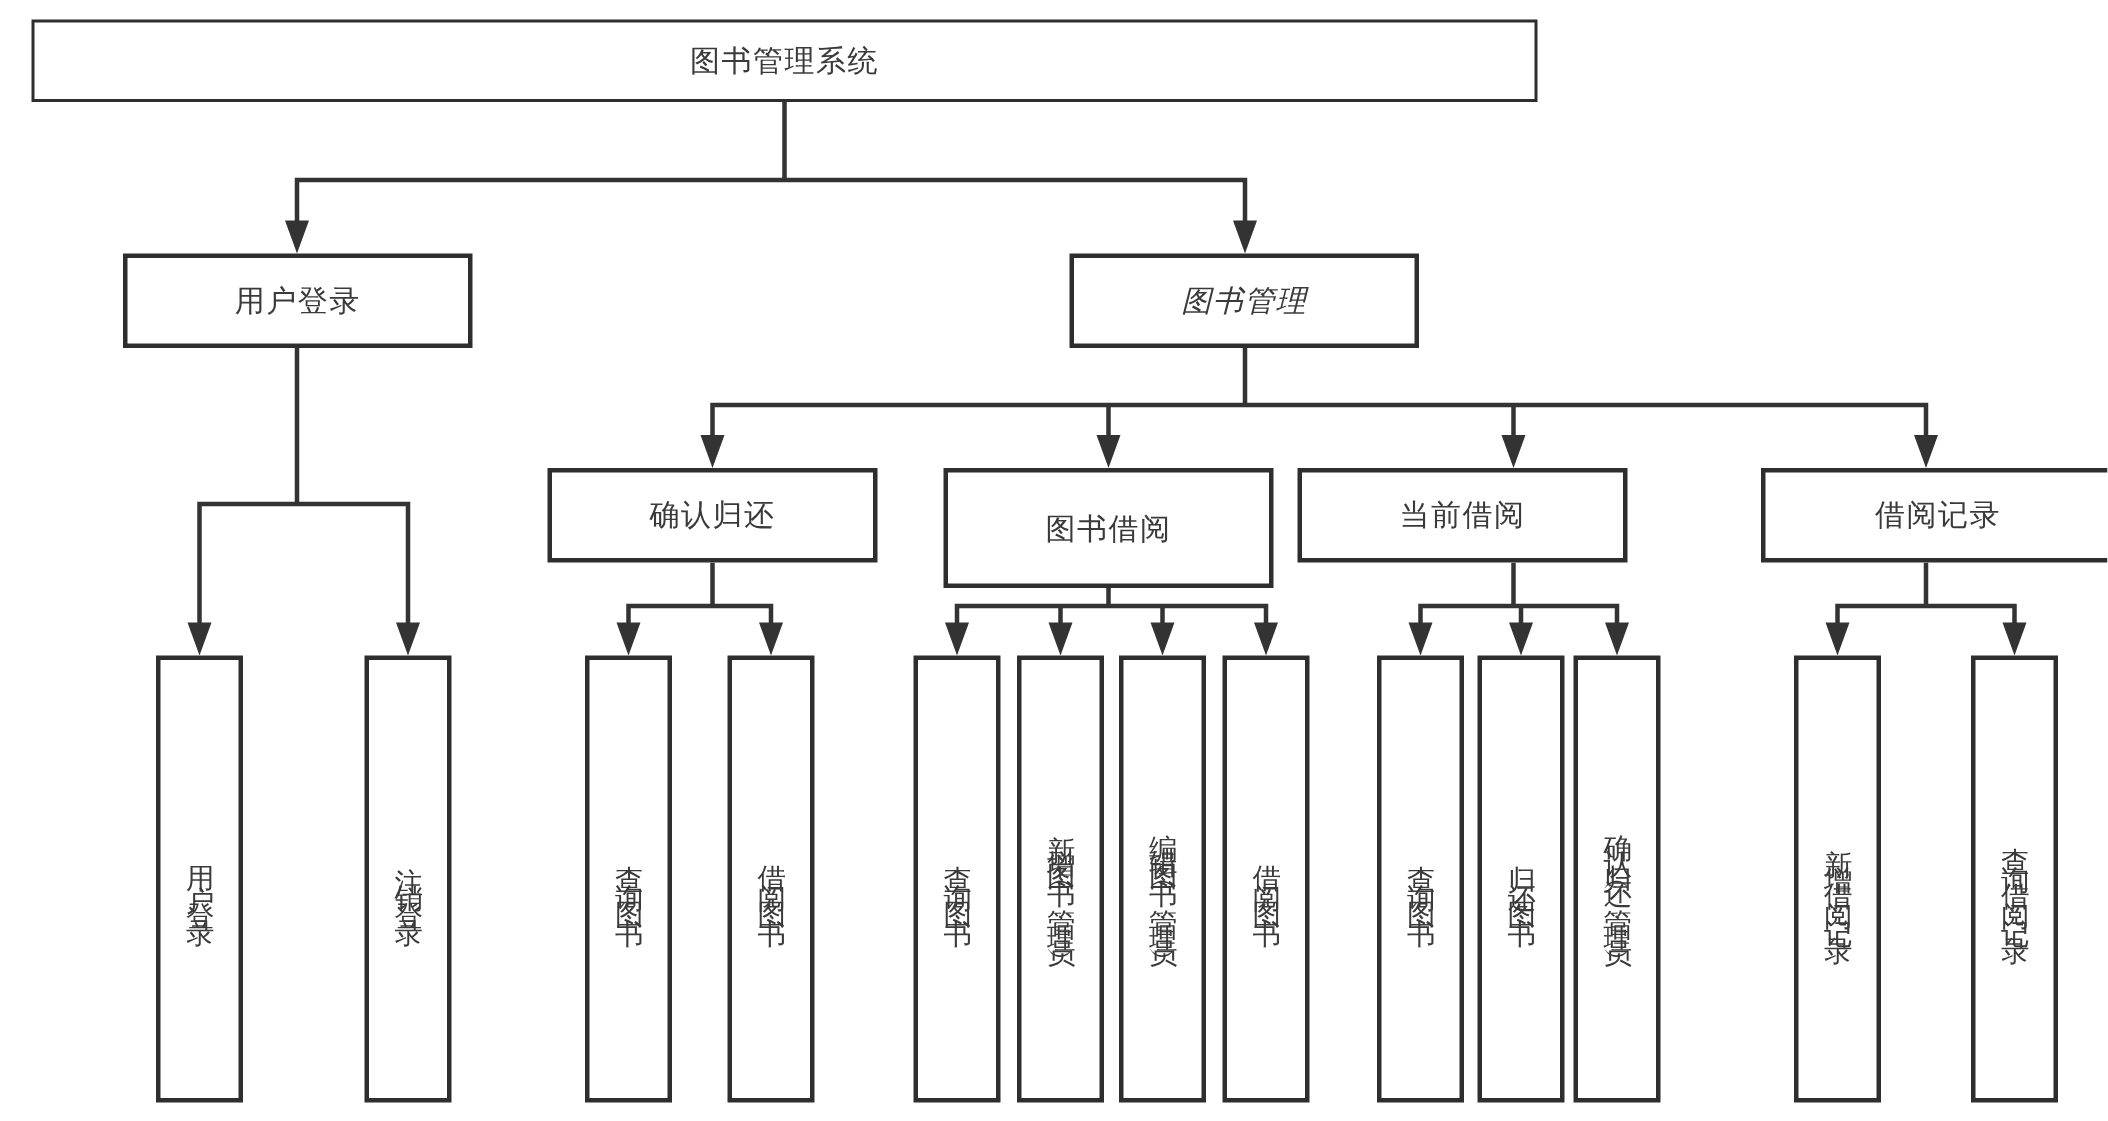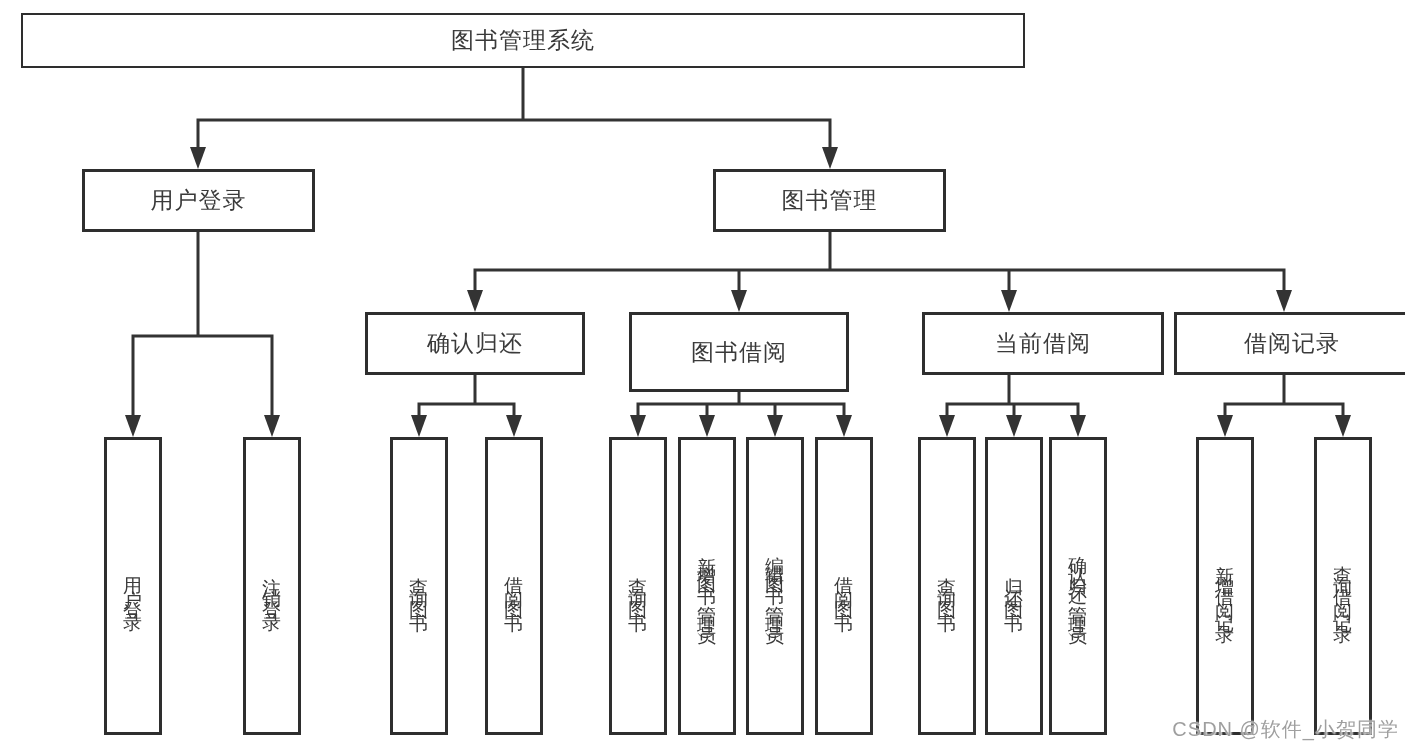--- a/index.html
+++ b/index.html
@@ -18,21 +18,21 @@
     z-index: 1;
   }
   .h-box {
     position: absolute;
     box-sizing: border-box;
     background: var(--box-bg, #ffffff);
     border: 3px solid var(--border, #2e2e2e);
     display: flex;
     align-items: center;
     justify-content: center;
-    font-size: 23px;
+    font-size: 20px;
     letter-spacing: 1px;
     color: var(--text, #3a3a3a);
     z-index: 2;
     text-align: right;
   }
   .h-box.lvl1 { border-width: 2.5px; }
   .v-box {
     position: absolute;
     box-sizing: border-box;
     background: var(--box-bg, #ffffff);
@@ -84,24 +84,24 @@
       <polygon points="836,415 852,415 844,437" fill="#333333"></polygon>
       <polygon points="939,415 955,415 947,437" fill="#333333"></polygon>
       <polygon points="1006,415 1022,415 1014,437" fill="#333333"></polygon>
       <polygon points="1070,415 1086,415 1078,437" fill="#333333"></polygon>
       <polygon points="1217,415 1233,415 1225,437" fill="#333333"></polygon>
       <polygon points="1335,415 1351,415 1343,437" fill="#333333"></polygon>
     </svg>
   <div id="nodes">
       <div class="h-box lvl1" style="left: 21px; top: 13px; width: 1004px; height: 55px;">图书管理系统</div>
       <div class="h-box" style="left: 82px; top: 169px; width: 233px; height: 63px;">用户登录</div>
-      <div class="h-box" style="left: 713px; top: 169px; width: 233px; height: 63px;">图书管理</div>
+      <div class="h-box" style="left: 713px; top: 169px; width: 233px; height: 63px; font-style: italic;">图书管理</div>
       <div class="h-box" style="left: 365px; top: 312px; width: 220px; height: 63px;">确认归还</div>
       <div class="h-box" style="left: 629px; top: 312px; width: 220px; height: 80px;">图书借阅</div>
-      <div class="h-box" style="left: 922px; top: 312px; width: 242px; height: 63px;">当前借阅</div>
+      <div class="h-box" style="left: 865px; top: 312px; width: 220px; height: 63px;">当前借阅</div>
       <div class="h-box" style="left: 1174px; top: 312px; width: 236px; height: 63px;">借阅记录</div>
       <div class="v-box" style="left: 104px; top: 437px; width: 58px; height: 298px;">
         <span style="letter-spacing: 12px;">用户登录</span>
       </div>
       <div class="v-box" style="left: 243px; top: 437px; width: 58px; height: 298px;">
         <span style="letter-spacing: 12px;">注销登录</span>
       </div>
       <div class="v-box" style="left: 390px; top: 437px; width: 58px; height: 298px;">
         <span style="letter-spacing: 12px;">查询图书</span>
       </div>
@@ -129,14 +129,13 @@
       <div class="v-box" style="left: 1049px; top: 437px; width: 58px; height: 298px;">
         <span style="letter-spacing: 10px;">确认归还（管理员）</span>
       </div>
       <div class="v-box" style="left: 1196px; top: 437px; width: 58px; height: 298px;">
         <span style="letter-spacing: 12px;">新增借阅记录</span>
       </div>
       <div class="v-box" style="left: 1314px; top: 437px; width: 58px; height: 298px;">
         <span style="letter-spacing: 12px;">查询借阅记录</span>
       </div>
     </div>
-  <div class="watermark">CSDN @软件_小贺同学</div>
 </div>
 
 </body></html>

